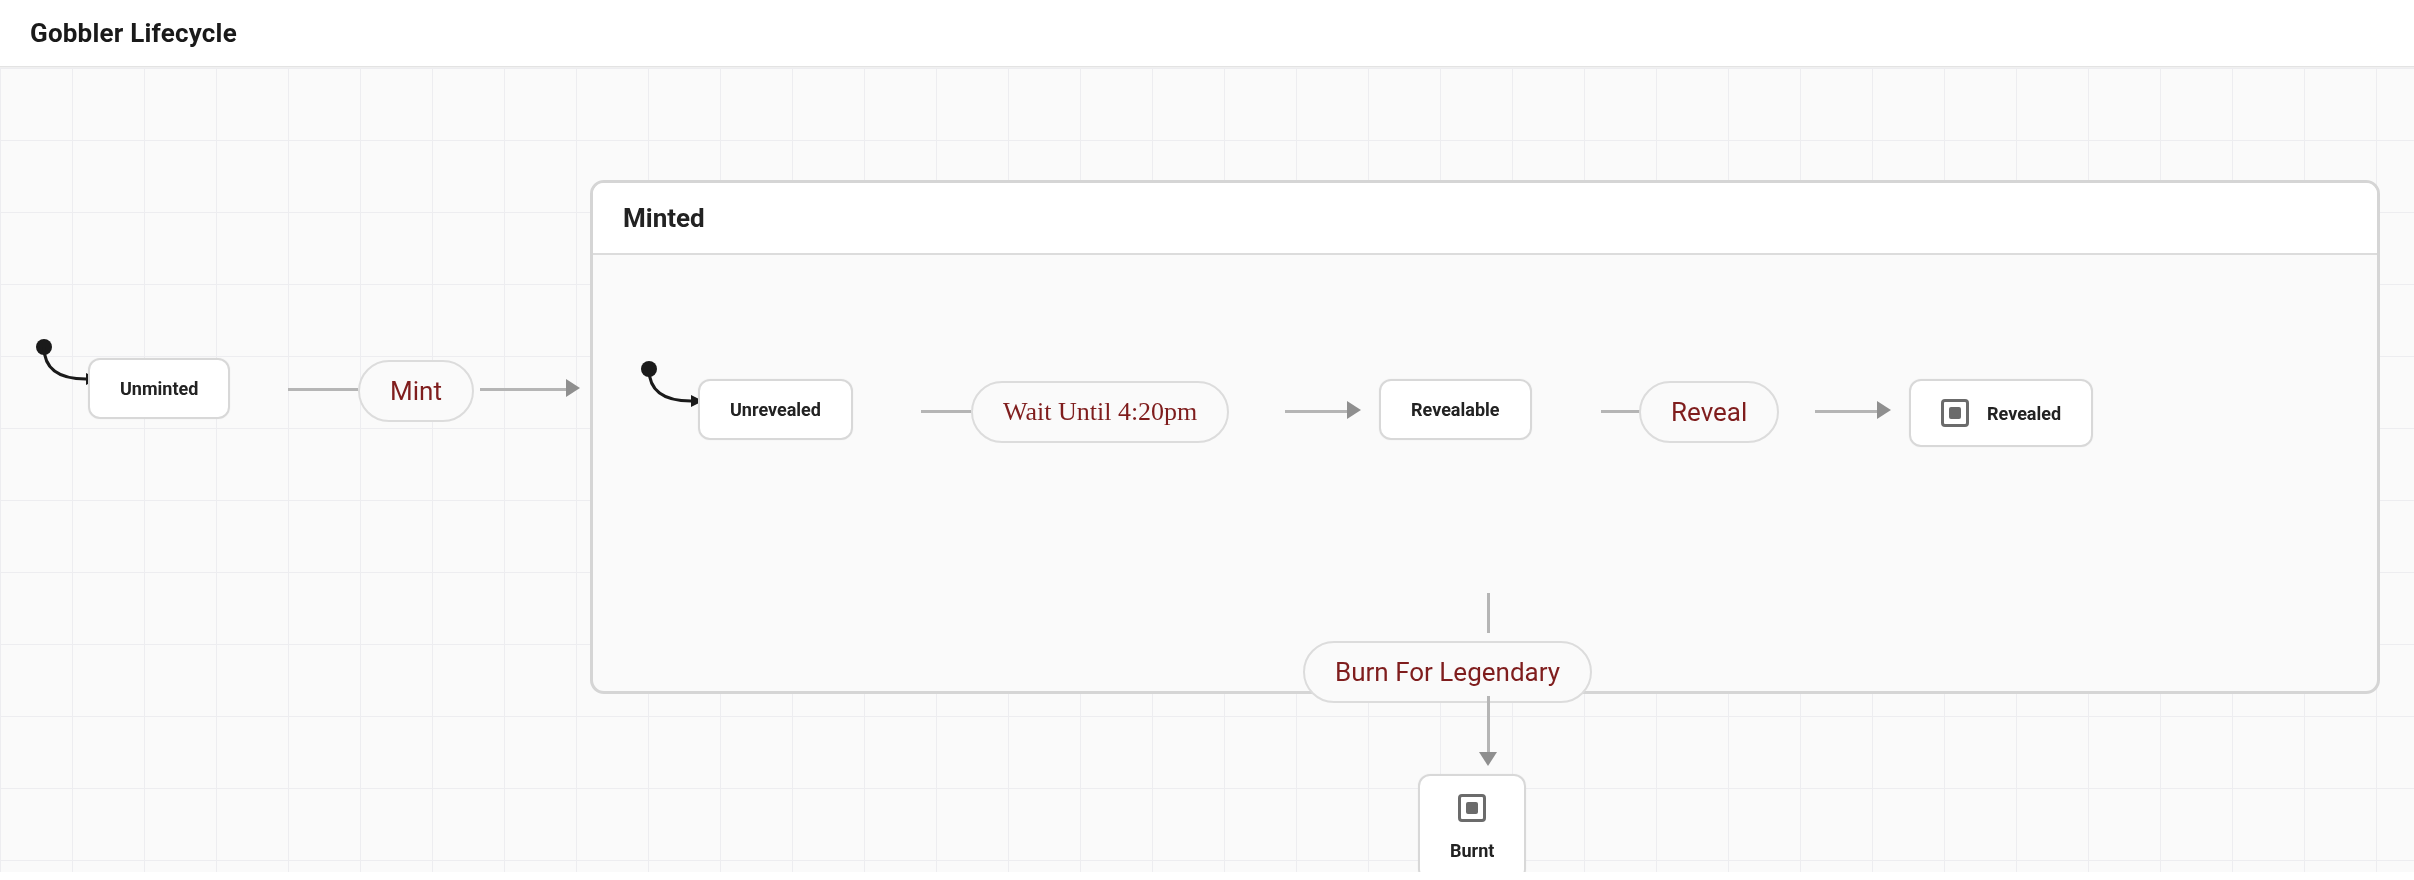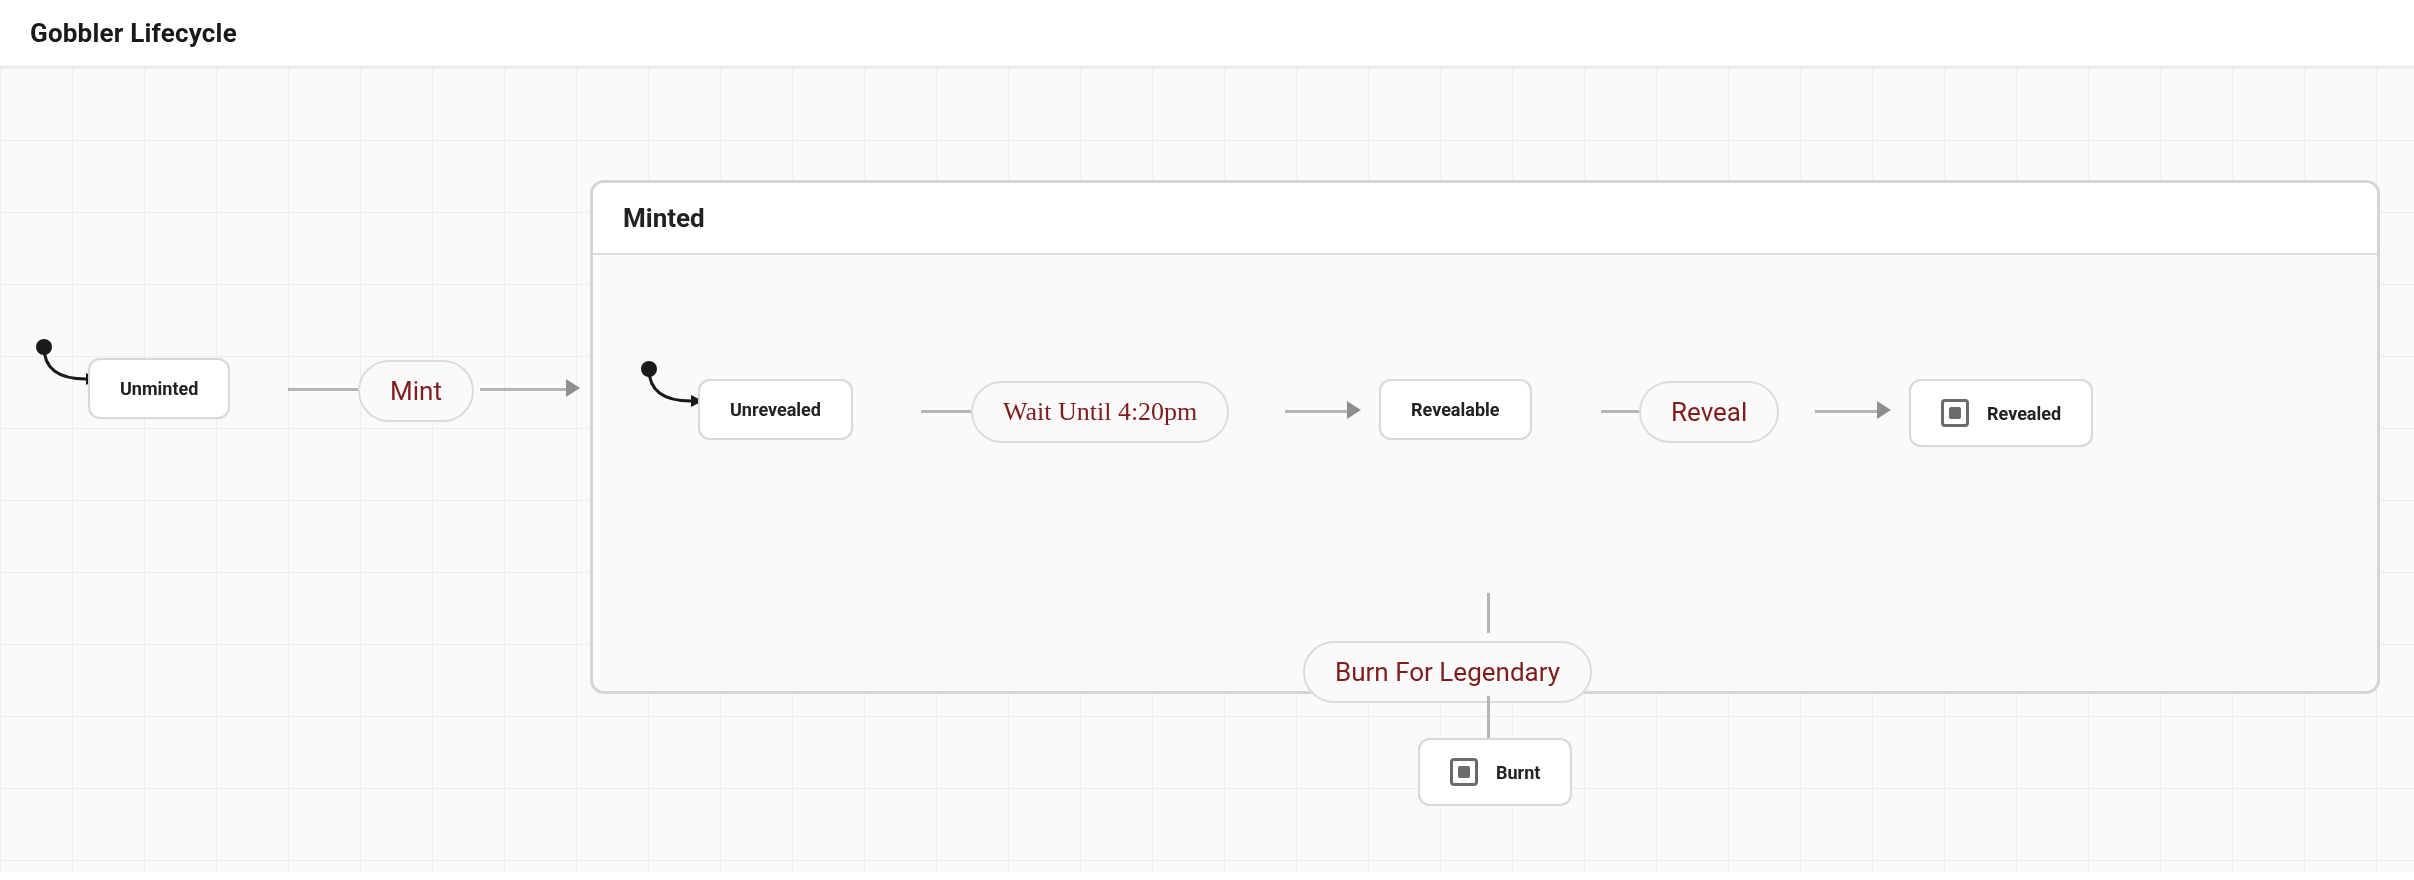--- a/index.html
+++ b/index.html
@@ -217,19 +217,19 @@
 
     <div class="abs arrow-v" style="left:1487px; top:525px; height:40px;"></div>
 
     <div class="abs event" style="left:1303px; top:565px;margin-top:8px;">
       <span>Burn For Legendary</span>
     </div>
 
     <div class="abs arrow-v" style="left:1487px; top:628px; height:56px;"></div>
     <div class="abs arrowhead-d" style="left:1479px; top:684px;"></div>
 
-    <div class="abs state" style="left:1418px; top:670px;">
+    <div class="abs state" style="left:1418px; top:706px;flex-direction:column;">
       <span class="final-icon"></span>
       <span>Burnt</span>
     </div>
 
   </div>
 </div>
 
 </body></html>

